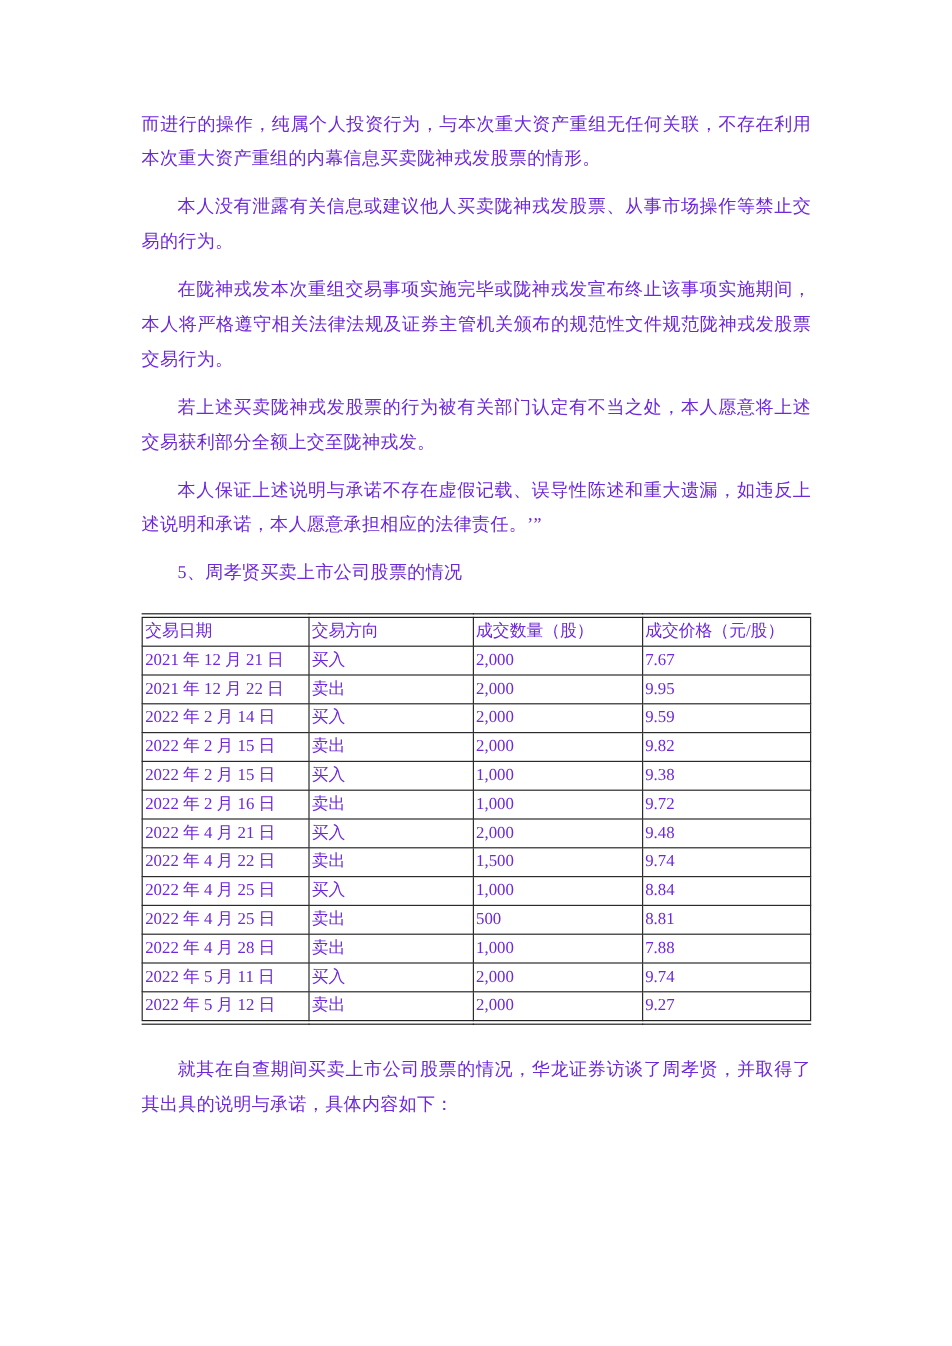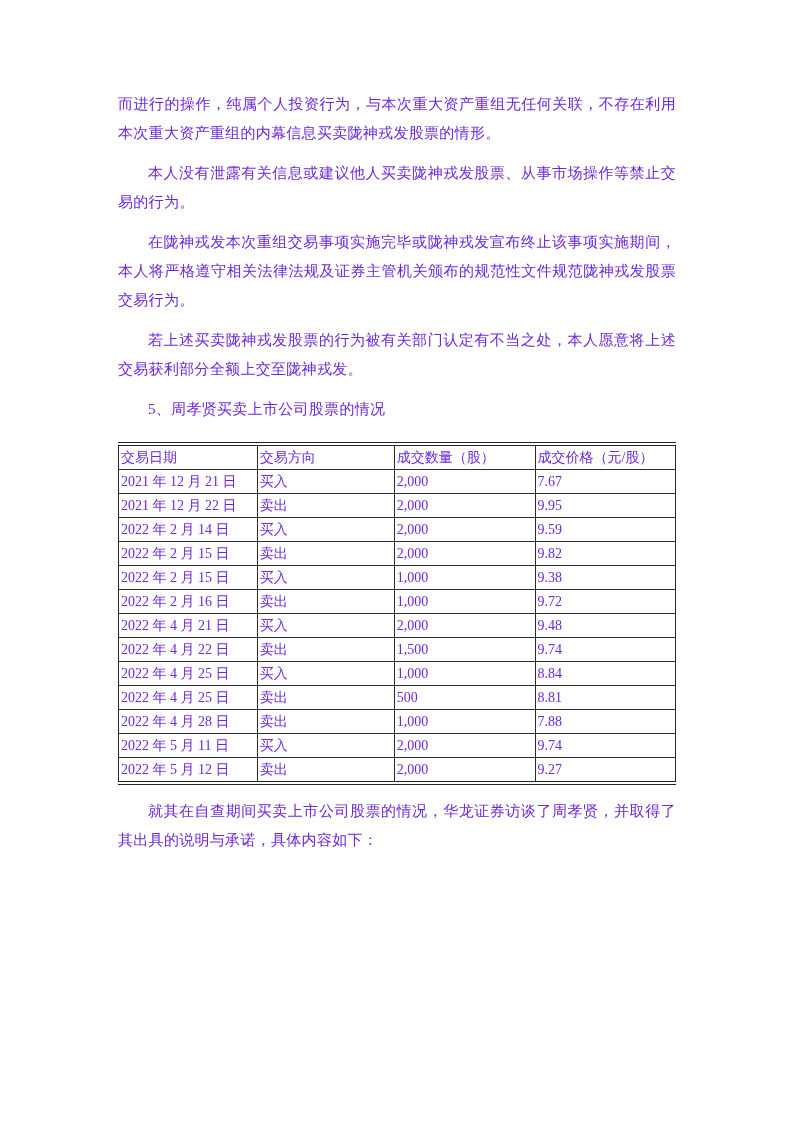--- a/index.html
+++ b/index.html
@@ -45,36 +45,37 @@
   .trades th,.trades td{
     border:1px solid #2b2b2b;
     font-weight:normal;
     font-size:14px;
     text-align:left;
     height:23px;
     line-height:23px;
     padding:0 2px;
     white-space:nowrap;
   }
-  .closing{margin-top:12px;margin-bottom:0;}
+  .closing{margin-top:24px;margin-bottom:0;}
 </style>
 </head>
 <body>
 
 <div class="page">
   <div class="content">
 
     <p class="para no-indent">而进行的操作，纯属个人投资行为，与本次重大资产重组无任何关联，不存在利用本次重大资产重组的内幕信息买卖陇神戎发股票的情形。</p>
 
     <p class="para">本人没有泄露有关信息或建议他人买卖陇神戎发股票、从事市场操作等禁止交易的行为。</p>
 
     <p class="para">在陇神戎发本次重组交易事项实施完毕或陇神戎发宣布终止该事项实施期间，本人将严格遵守相关法律法规及证券主管机关颁布的规范性文件规范陇神戎发股票交易行为。</p>
 
     <p class="para">若上述买卖陇神戎发股票的行为被有关部门认定有不当之处，本人愿意将上述交易获利部分全额上交至陇神戎发。</p>
 
+    <p class="para">本人保证上述说明与承诺不存在虚假记载、误导性陈述和重大遗漏，如违反上述说明和承诺，本人愿意承担相应的法律责任。’”</p>
 
     <h4 class="heading">5、周孝贤买卖上市公司股票的情况</h4>
 
 
     <table class="trades">
       <colgroup>
         <col style="width:24.9%">
         <col style="width:24.6%">
         <col style="width:25.3%">
         <col style="width:25.2%">

